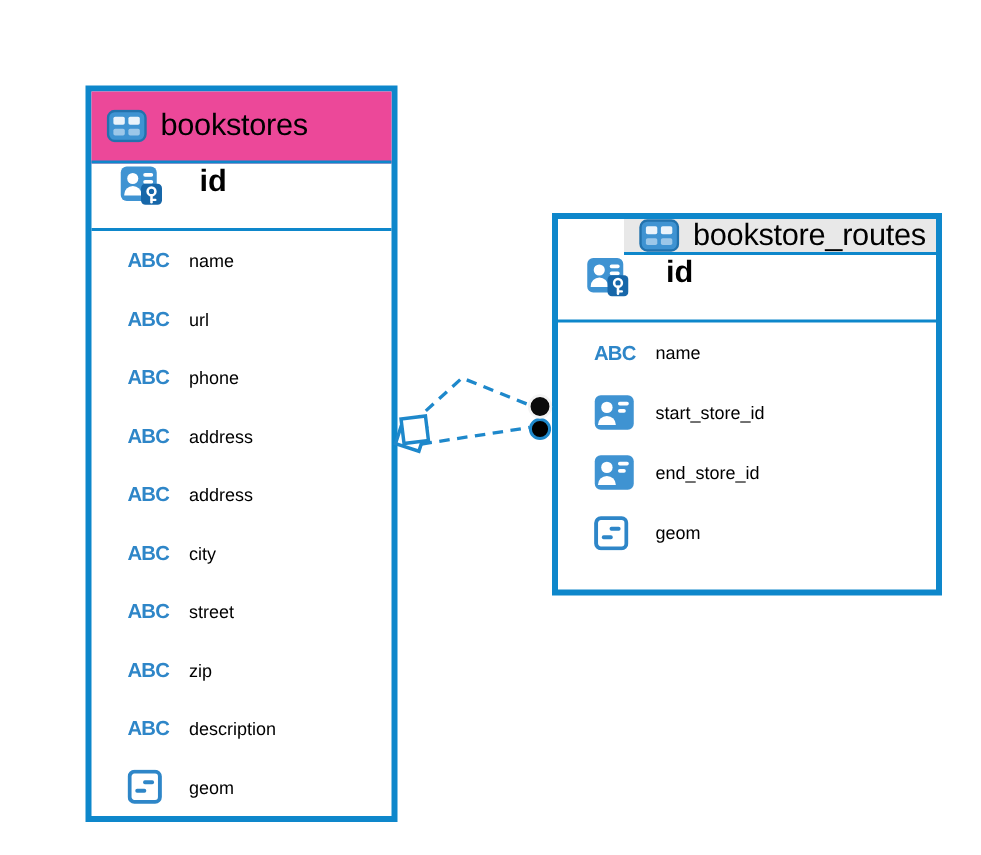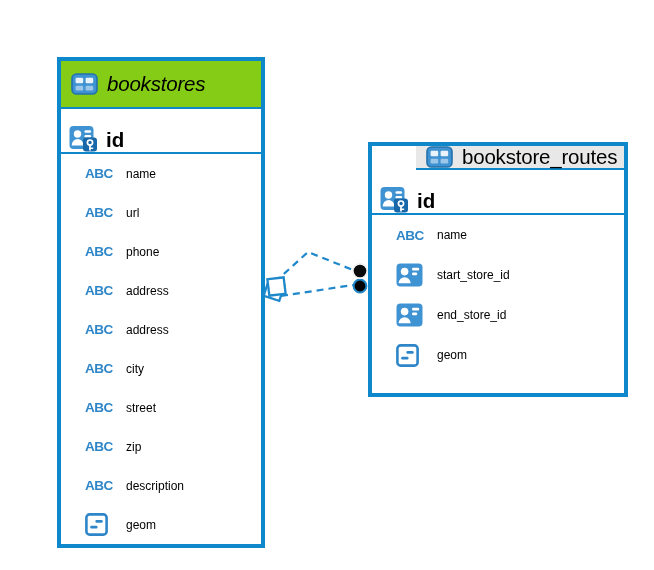--- a/index.html
+++ b/index.html
@@ -21,27 +21,27 @@
   }
   #t1 { left: 57px;  top: 57px;  width: 208px; height: 491px; }
   #t2 { left: 368px; top: 142px; width: 260px; height: 255px; }
 
   .thead {
     display: flex; align-items: center;
     padding-left: 10px; gap: 9px;
     box-sizing: border-box;
     border-bottom: 2.5px solid #0e87cb;
   }
-  #t1 .thead { height: 48px; background: #84cc16; font-style: italic; }
+  #t1 .thead { height: 48px; background: #ec4899; }
   #t2 .thead { height: 24px; background: #e8e8e8; margin-left: 44px; }
   .tname { font-size: 20.5px; letter-spacing: -0.2px; white-space: nowrap; }
 
   .pkrow {
-    display: flex; align-items: flex-end;
-    padding-left: 8px; gap: 3px;
+    display: flex; align-items: flex-start;
+    padding-left: 19px; gap: 19px;
     box-sizing: border-box;
     border-bottom: 2.5px solid #0e87cb;
   }
   #t1 .pkrow { height: 45px; }
   #t2 .pkrow { height: 45px; }
   .pklabel { font-size: 20.5px; font-weight: 700; }
 
   .row { display: flex; align-items: center; padding-left: 24px; gap: 7px; }
   #t1 .row { height: 39px; }
   #t2 .row { height: 40px; }

